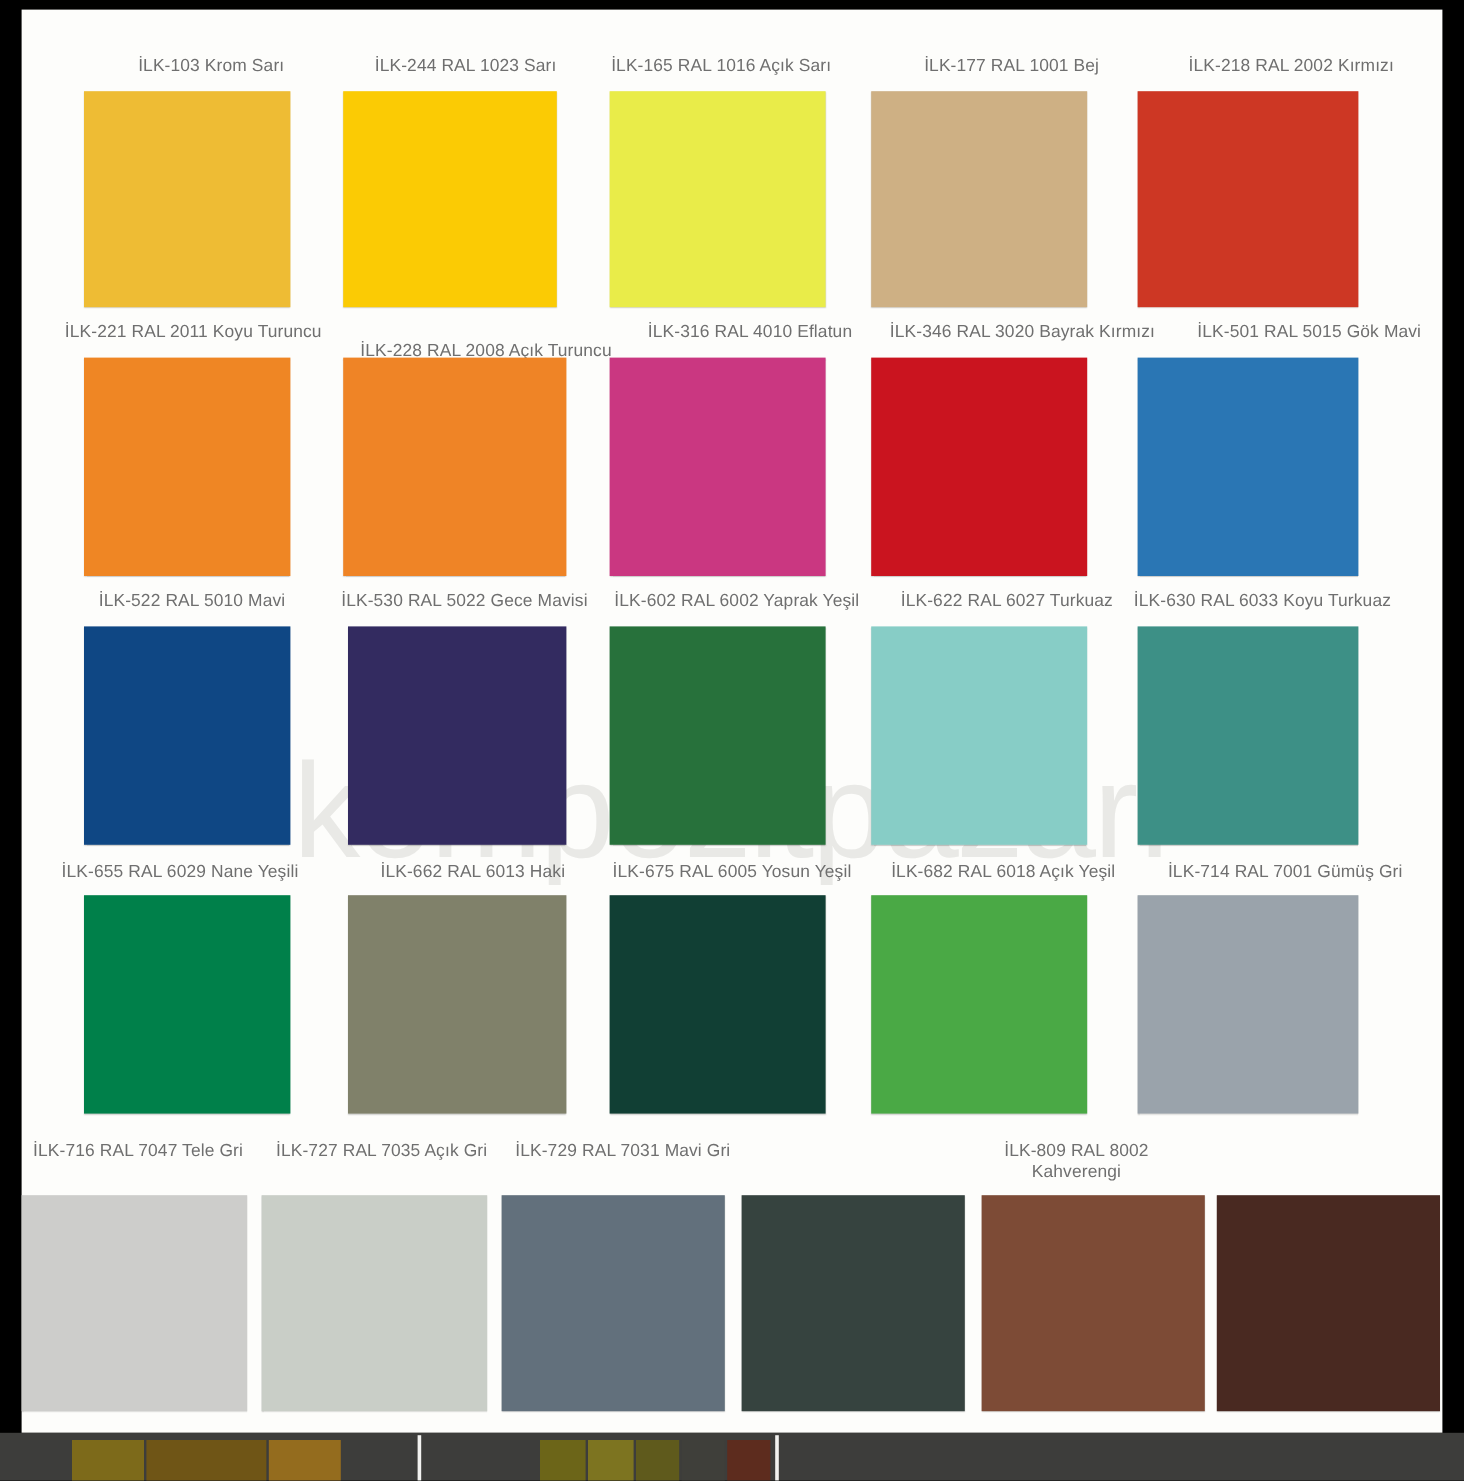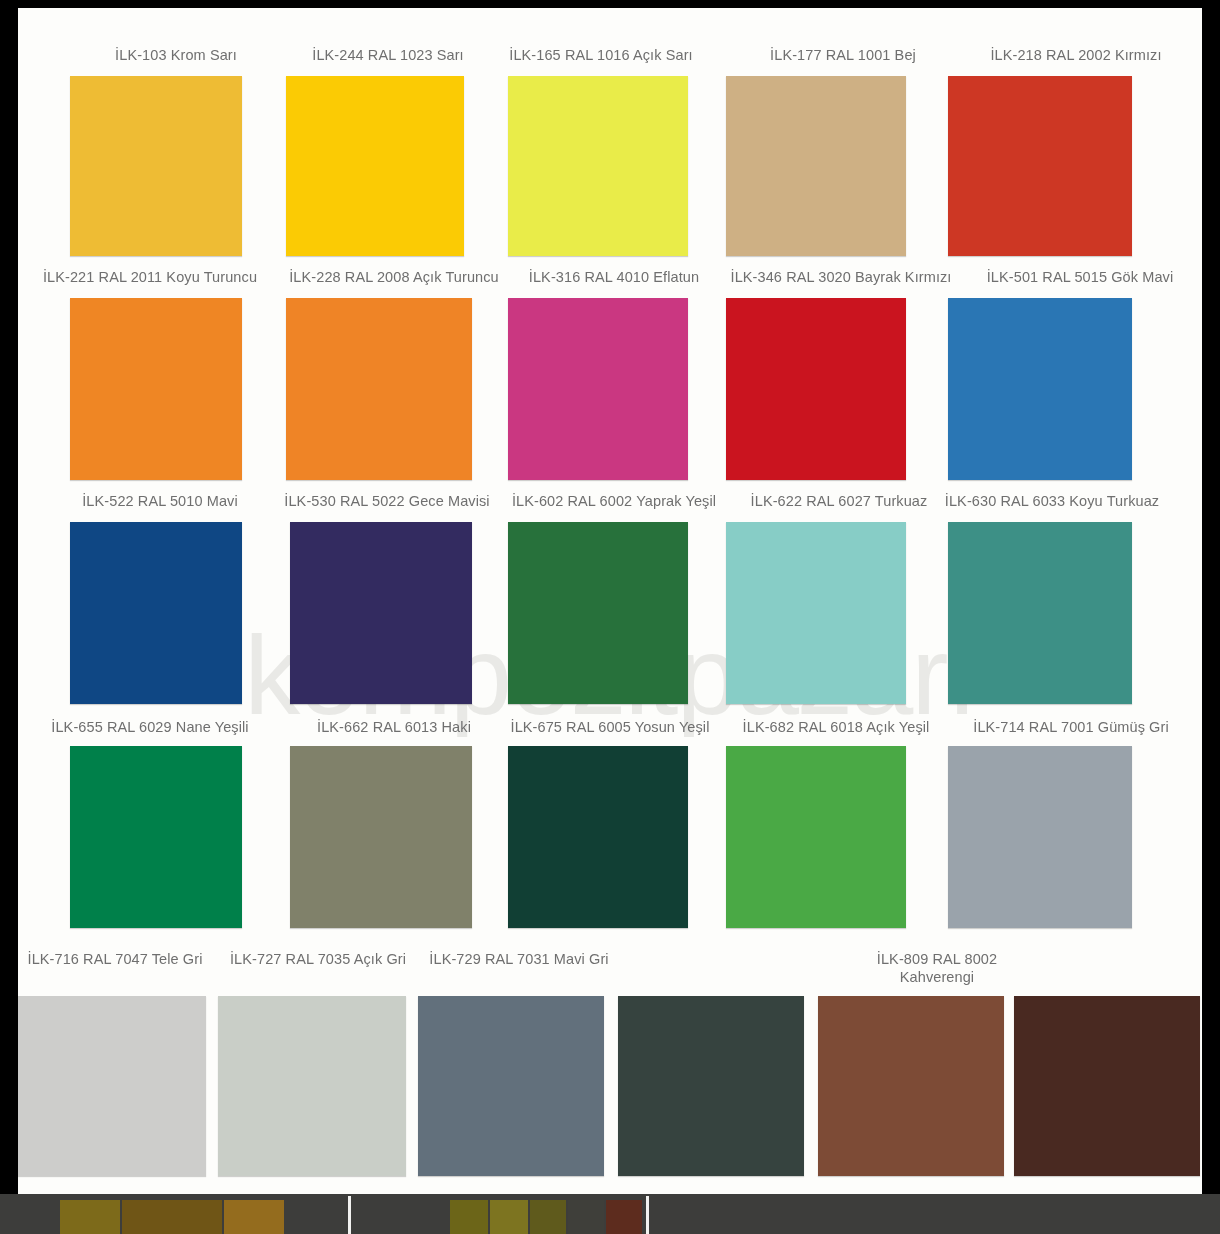--- a/index.html
+++ b/index.html
@@ -134,23 +134,23 @@
           </div>
           <div class="swatches" style="position: absolute; left: 0px; top: 68px; height: 180px; width: 1184px;">
             <div class="swatch" style="left: 52px; width: 172px; height: 180px; background: rgb(238, 188, 52);"></div>
             <div class="swatch" style="left: 268px; width: 178px; height: 180px; background: rgb(251, 203, 4);"></div>
             <div class="swatch" style="left: 490px; width: 180px; height: 180px; background: rgb(233, 236, 73);"></div>
             <div class="swatch" style="left: 708px; width: 180px; height: 180px; background: rgb(206, 176, 132);"></div>
             <div class="swatch" style="left: 930px; width: 184px; height: 180px; background: rgb(205, 55, 36);"></div>
           </div>
         </div>
         <div class="row">
-          <div class="labels" style="position: absolute; left: 4px; top: 260px; width: 1184px;">
+          <div class="labels" style="position: absolute; left: 15px; top: 260px; width: 1184px;">
             <div class="cell-label" style="left: 2px; width: 252px;">İLK-221 RAL 2011 Koyu Turuncu</div>
-            <div class="cell-label" style="left: 250px; width: 244px;">İLK-228 RAL 2008 Açık Turuncu</div>
+            <div class="cell-label" style="left: 250px; width: 244px; margin-top: 16px;">İLK-228 RAL 2008 Açık Turuncu</div>
             <div class="cell-label" style="left: 480px; width: 224px;">İLK-316 RAL 4010 Eflatun</div>
             <div class="cell-label" style="left: 690px; width: 258px;">İLK-346 RAL 3020 Bayrak Kırmızı</div>
             <div class="cell-label" style="left: 936px; width: 244px;">İLK-501 RAL 5015 Gök Mavi</div>
           </div>
           <div class="swatches" style="position: absolute; left: 0px; top: 290px; height: 182px; width: 1184px;">
             <div class="swatch" style="left: 52px; width: 172px; height: 182px; background: rgb(239, 134, 36);"></div>
             <div class="swatch" style="left: 268px; width: 186px; height: 182px; background: rgb(239, 132, 38);"></div>
             <div class="swatch" style="left: 490px; width: 180px; height: 182px; background: rgb(202, 55, 129);"></div>
             <div class="swatch" style="left: 708px; width: 180px; height: 182px; background: rgb(202, 20, 31);"></div>
             <div class="swatch" style="left: 930px; width: 184px; height: 182px; background: rgb(42, 118, 180);"></div>
@@ -186,21 +186,21 @@
             <div class="swatch" style="left: 490px; width: 180px; height: 182px; background: rgb(17, 63, 52);"></div>
             <div class="swatch" style="left: 708px; width: 180px; height: 182px; background: rgb(74, 169, 69);"></div>
             <div class="swatch" style="left: 930px; width: 184px; height: 182px; background: rgb(154, 163, 171);"></div>
           </div>
         </div>
         <div class="row">
           <div class="labels tall" style="position: absolute; left: 0px; top: 942px; width: 1184px; padding-left: 37px;">
             <div class="cell-label" style="left: -8px; width: 210px;">İLK-716 RAL 7047 Tele Gri</div>
             <div class="cell-label" style="left: 196px; width: 208px;">İLK-727 RAL 7035 Açık Gri</div>
             <div class="cell-label" style="left: 398px; width: 206px;">İLK-729 RAL 7031 Mavi Gri</div>
-            <div class="cell-label" style="left: 826px; width: 186px;">İLK-809 RAL 8002
+            <div class="cell-label" style="left: 786px; width: 186px;">İLK-809 RAL 8002
 Kahverengi</div>
           </div>
           <div class="swatches" style="position: absolute; left: 0px; top: 988px; height: 180px; width: 1184px;">
             <div class="swatch" style="left: 0px; width: 188px; height: 180px; background: rgb(205, 205, 203);"></div>
             <div class="swatch" style="left: 200px; width: 188px; height: 180px; background: rgb(201, 206, 199);"></div>
             <div class="swatch" style="left: 400px; width: 186px; height: 180px; background: rgb(98, 112, 124);"></div>
             <div class="swatch" style="left: 600px; width: 186px; height: 180px; background: rgb(54, 67, 63);"></div>
             <div class="swatch" style="left: 800px; width: 186px; height: 180px; background: rgb(125, 75, 54);"></div>
             <div class="swatch" style="left: 996px; width: 186px; height: 180px; background: rgb(73, 41, 33);"></div>
           </div>

